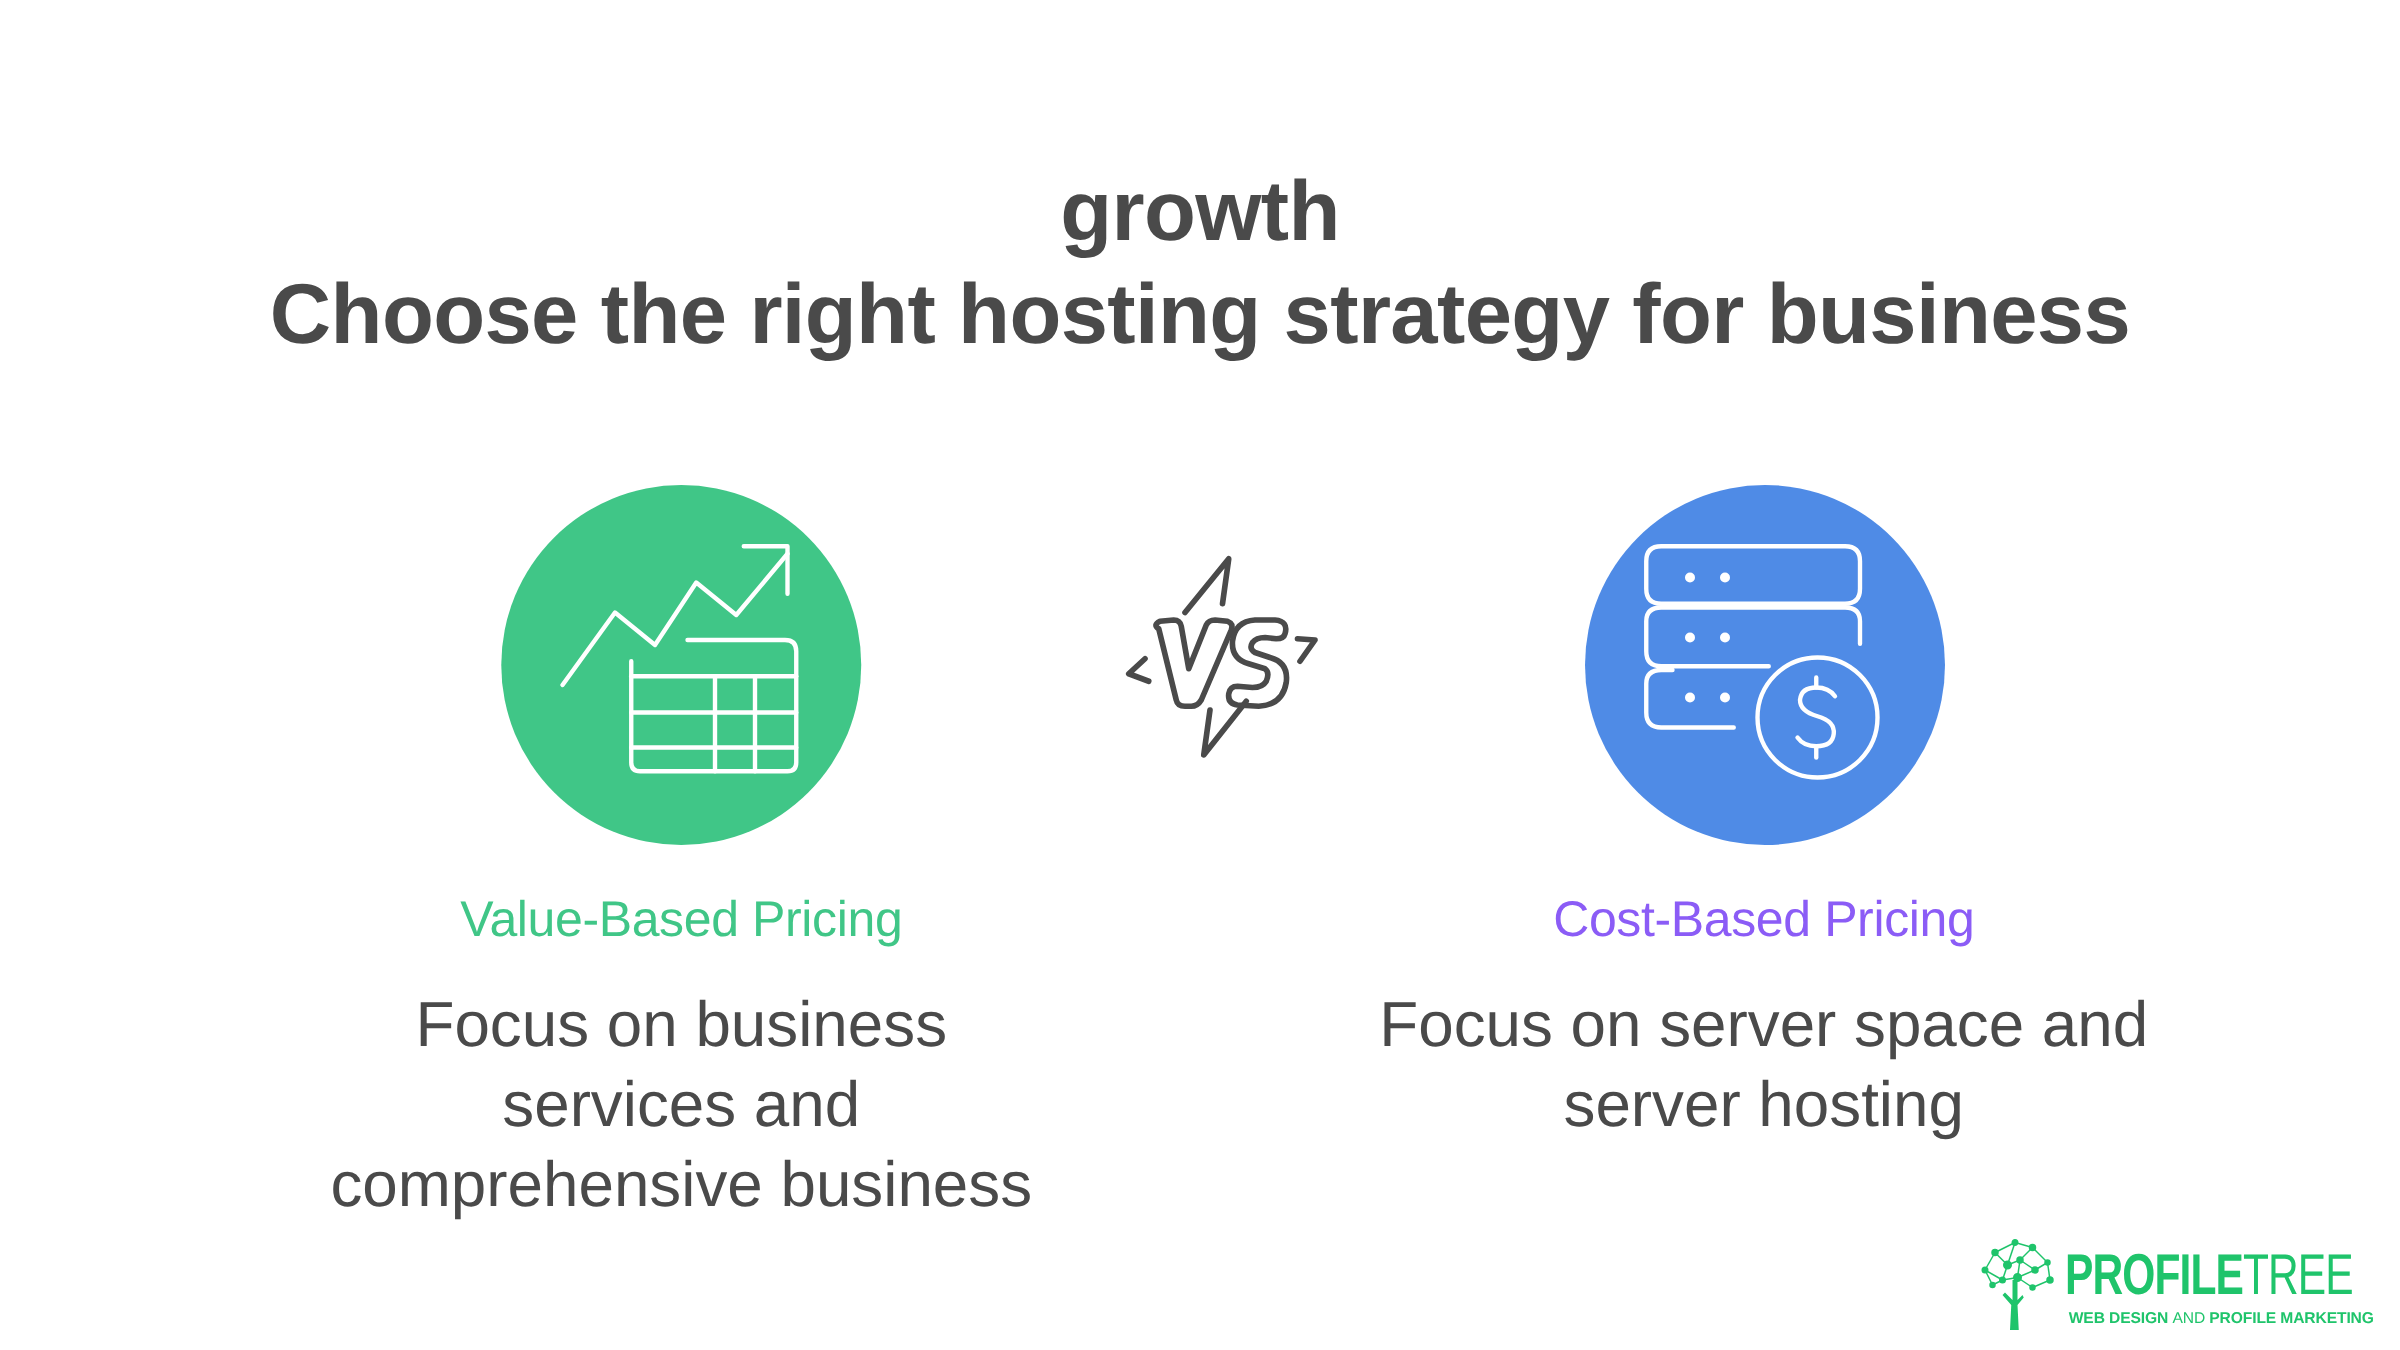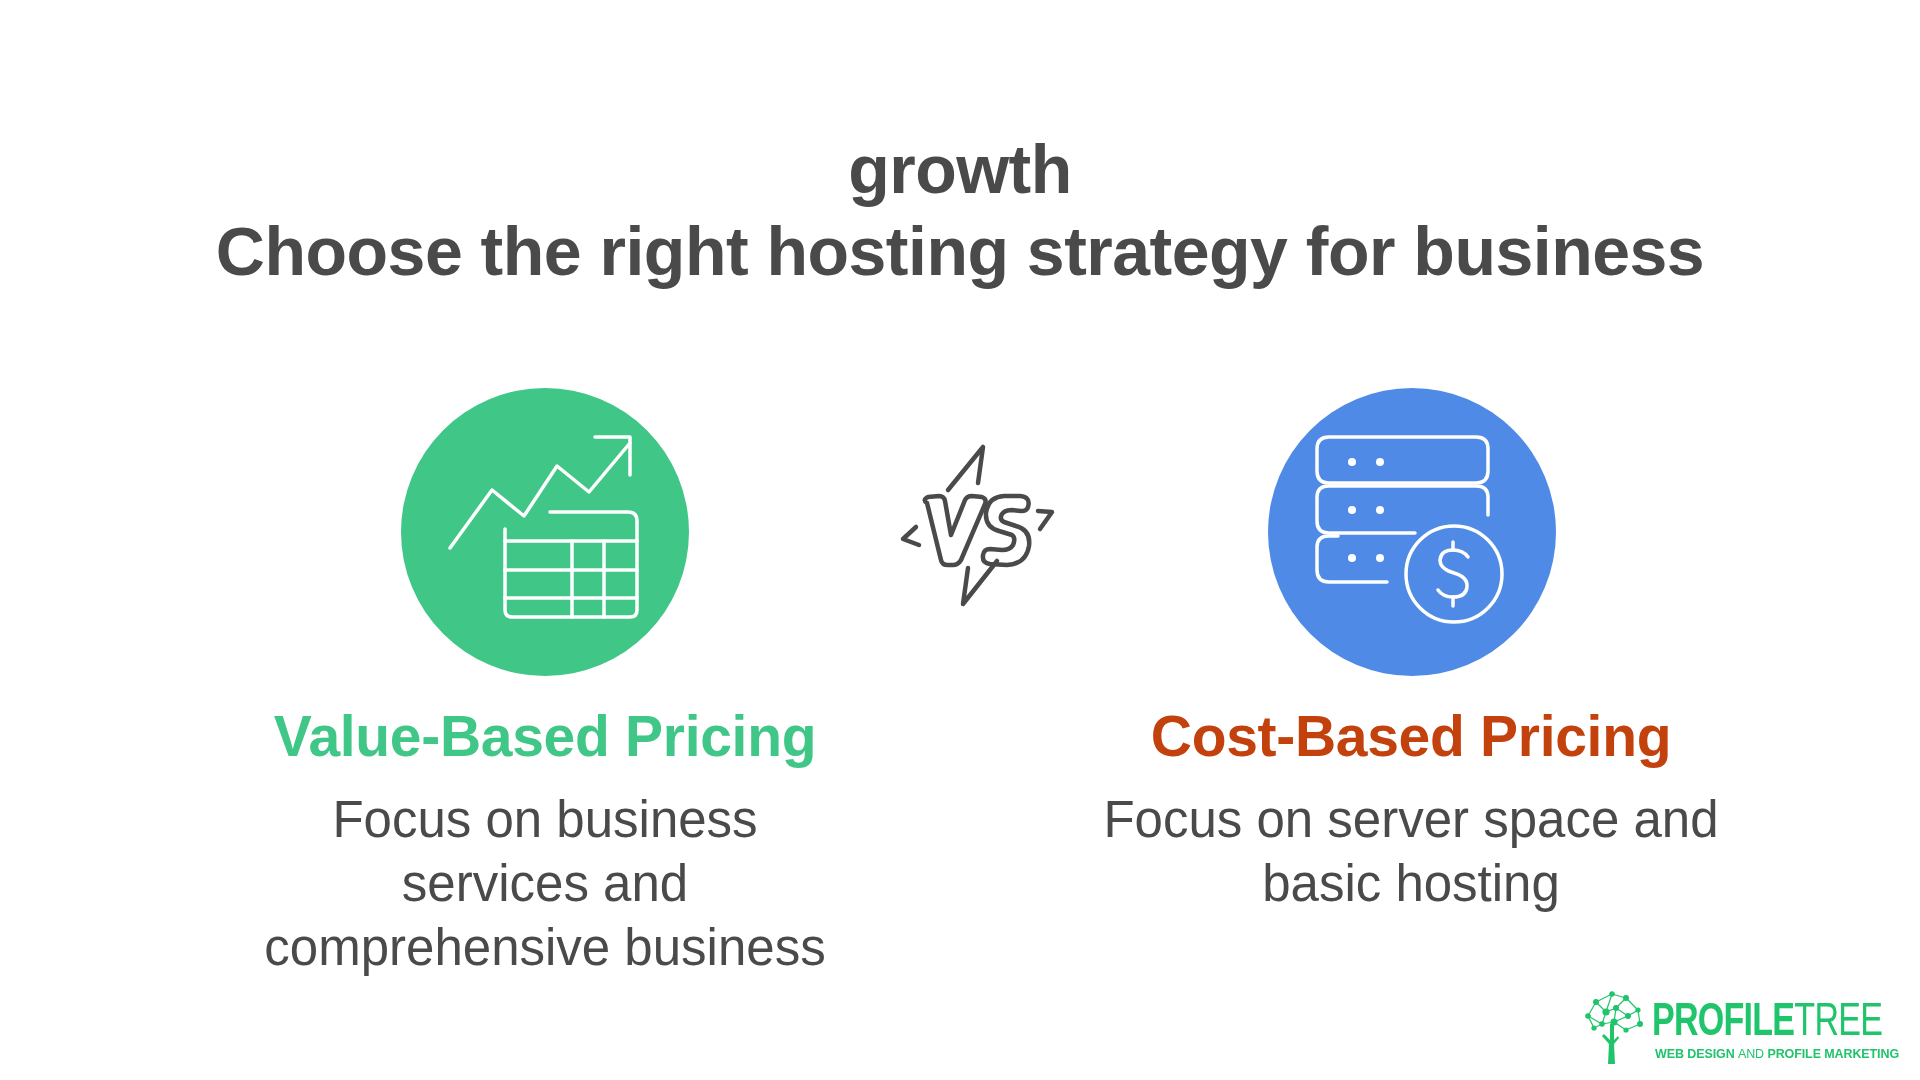--- a/index.html
+++ b/index.html
@@ -15,21 +15,21 @@
   }
   .title span { display: block; }
   .circle {
     position: absolute; width: 288px; height: 288px; border-radius: 50%;
   }
   .circle svg { position: absolute; left: 0; top: 0; }
   .col {
     position: absolute; width: 700px; text-align: center;
   }
   .col-heading {
-    font-weight: bold; font-size: 57px; line-height: 60px; letter-spacing: -0.3px;
+    font-weight: normal; font-size: 40px; line-height: 60px; letter-spacing: -0.3px;
   }
   .col-body {
     margin-top: 22px; color: #4a4a4a; font-size: 51px; line-height: 64px;
   }
   .vs { position: absolute; left: 896px; top: 440px; }
   .logo { position: absolute; left: 1582px; top: 990px; width: 320px; height: 78px; }
   .logo-word {
     position: absolute; left: 70px; top: 6px; color: #1fc46b; font-weight: bold;
     font-size: 46px; line-height: 46px; letter-spacing: -1px;
     transform: scaleX(0.74); transform-origin: left top; white-space: nowrap;
@@ -100,24 +100,24 @@
         <circle cx="1380" cy="462" r="4"></circle>
       <circle cx="1352" cy="510" r="4"></circle>
         <circle cx="1380" cy="510" r="4"></circle>
       <circle cx="1352" cy="558" r="4"></circle>
         <circle cx="1380" cy="558" r="4"></circle>
     </g>
   </svg>
 </div>
 
 <div class="col" style="left:1061px; top:706px;">
-  <div class="col-heading" style="color:#c2410c;">Cost-Based Pricing</div>
+  <div class="col-heading" style="color:#8b5cf6;">Cost-Based Pricing</div>
   <div class="col-body">
     <div>Focus on server space and</div>
-    <div>basic hosting</div>
+    <div>server hosting</div>
   </div>
 </div>
 
 <div class="logo">
   <svg width="64" height="78" viewBox="0 0 64 78" style="position:absolute; left:0; top:0;" stroke="#1fc46b" stroke-width="1.2" fill="#1fc46b">
     <g fill="none">
       <line x1="14" y1="12" x2="30" y2="4"></line>
         <line x1="30" y1="4" x2="44" y2="8"></line>
       <line x1="44" y1="8" x2="56" y2="20"></line>
         <line x1="56" y1="20" x2="58" y2="34"></line>

